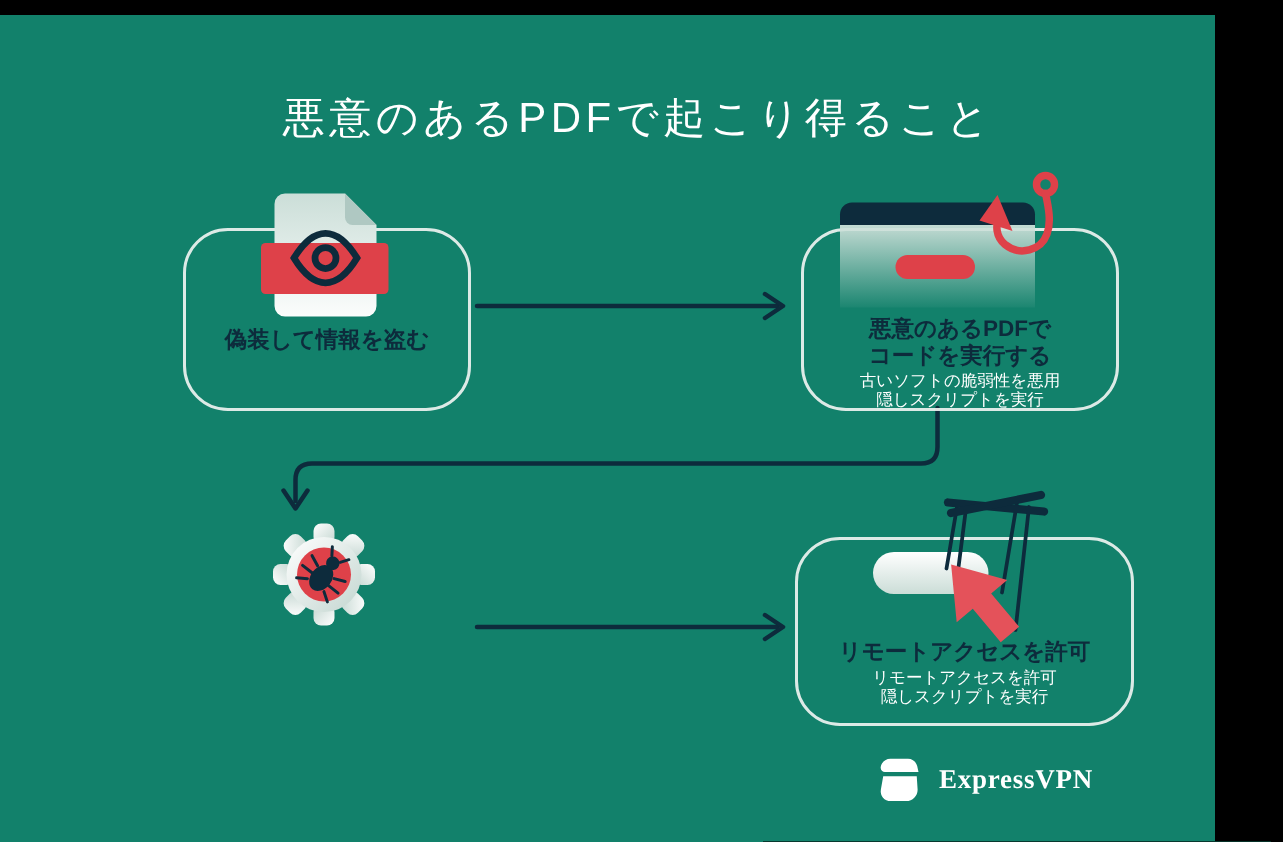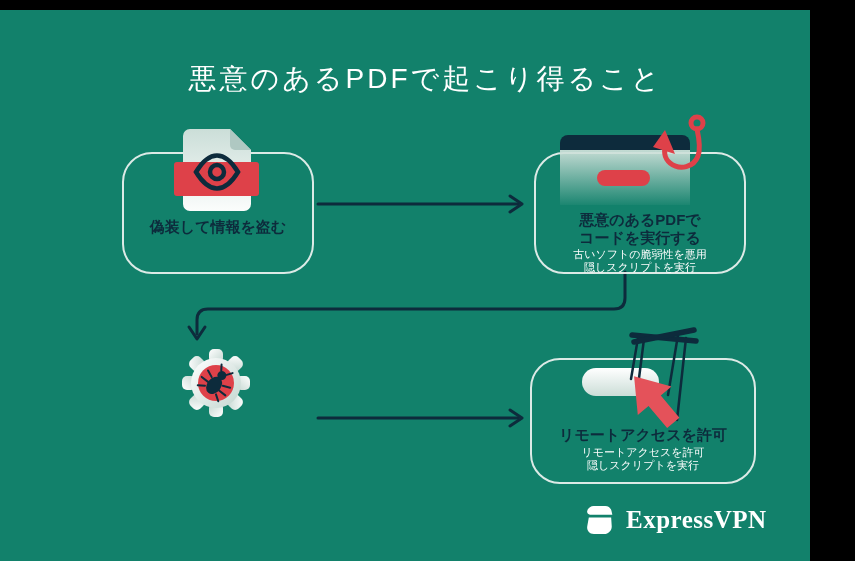--- a/index.html
+++ b/index.html
@@ -25,21 +25,21 @@
   #box3 .box-title{top:61px;}  #box3 .box-sub{top:88px;}
   #box4 .box-title{top:66px;}  #box4 .box-sub{top:86px;}
   .icon-wrap{position:absolute;}
   #icon1{left:172px;top:127px;}
   #icon2{left:553px;top:110px;}
   #icon3{left:178px;top:345px;}
   #icon4{left:572px;top:323px;}
   #connectors{position:absolute;left:0;top:0;pointer-events:none;}
   #logo{position:absolute;left:582px;top:502px;display:flex;align-items:center;gap:9px;}
   .logo-text{color:#FFFFFF;font-family:"Liberation Serif","DejaVu Serif",serif;
-             font-weight:700;font-size:25px;letter-spacing:0.5px;}
+             font-weight:700;font-size:18px;letter-spacing:0.5px;}
 </style>
 </head>
 <body>
 
 <div class="canvas">
 
   <svg id="connectors" width="855" height="561" viewBox="0 0 855 561">
     <g stroke="#0D2B3C" stroke-width="3" fill="none" stroke-linecap="round" stroke-linejoin="round">
       <path d="M318,204 H518"></path>
       <path d="M510,196 L522,204 L510,212"></path>

